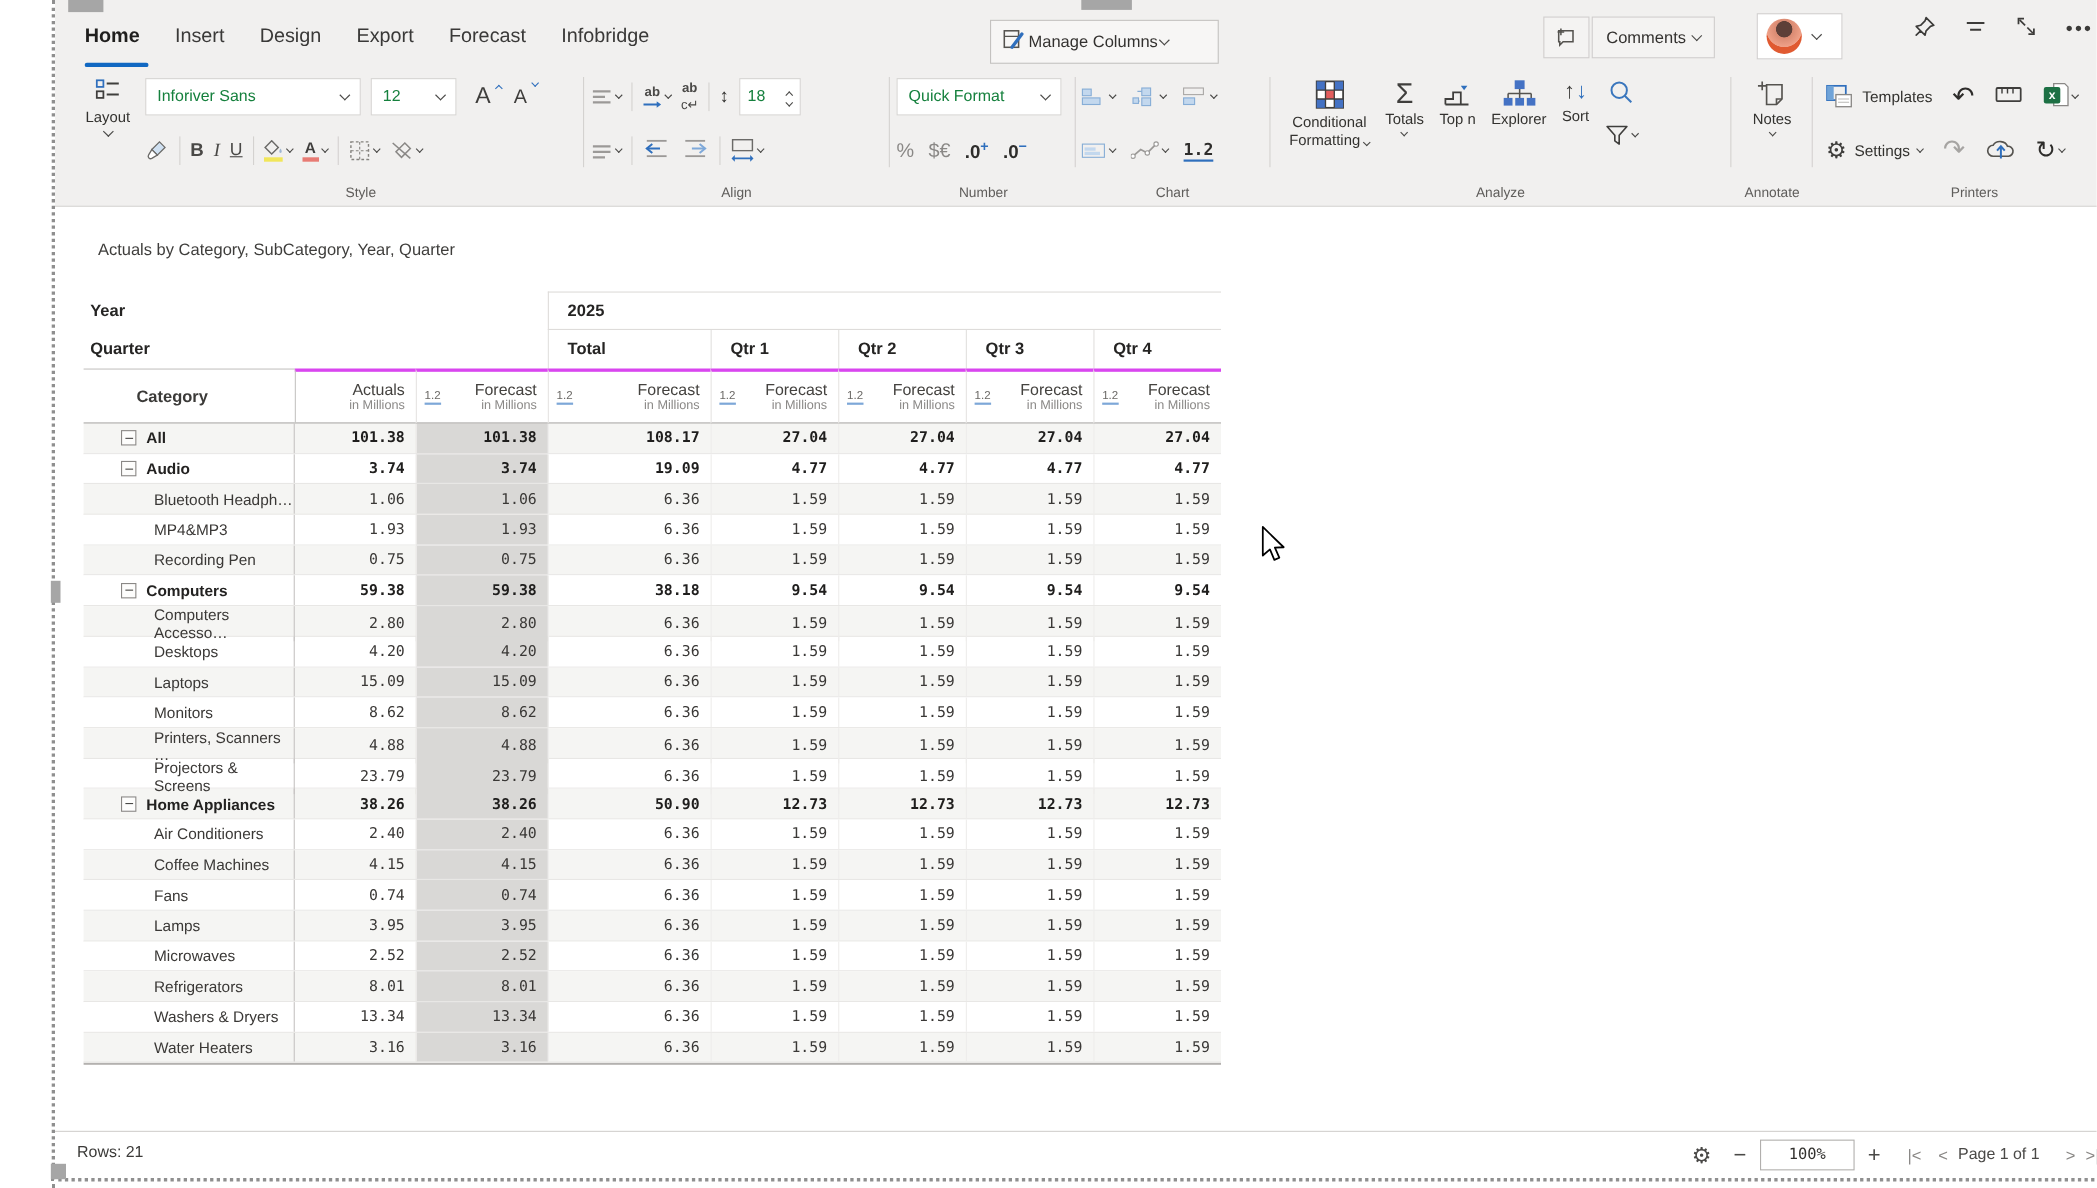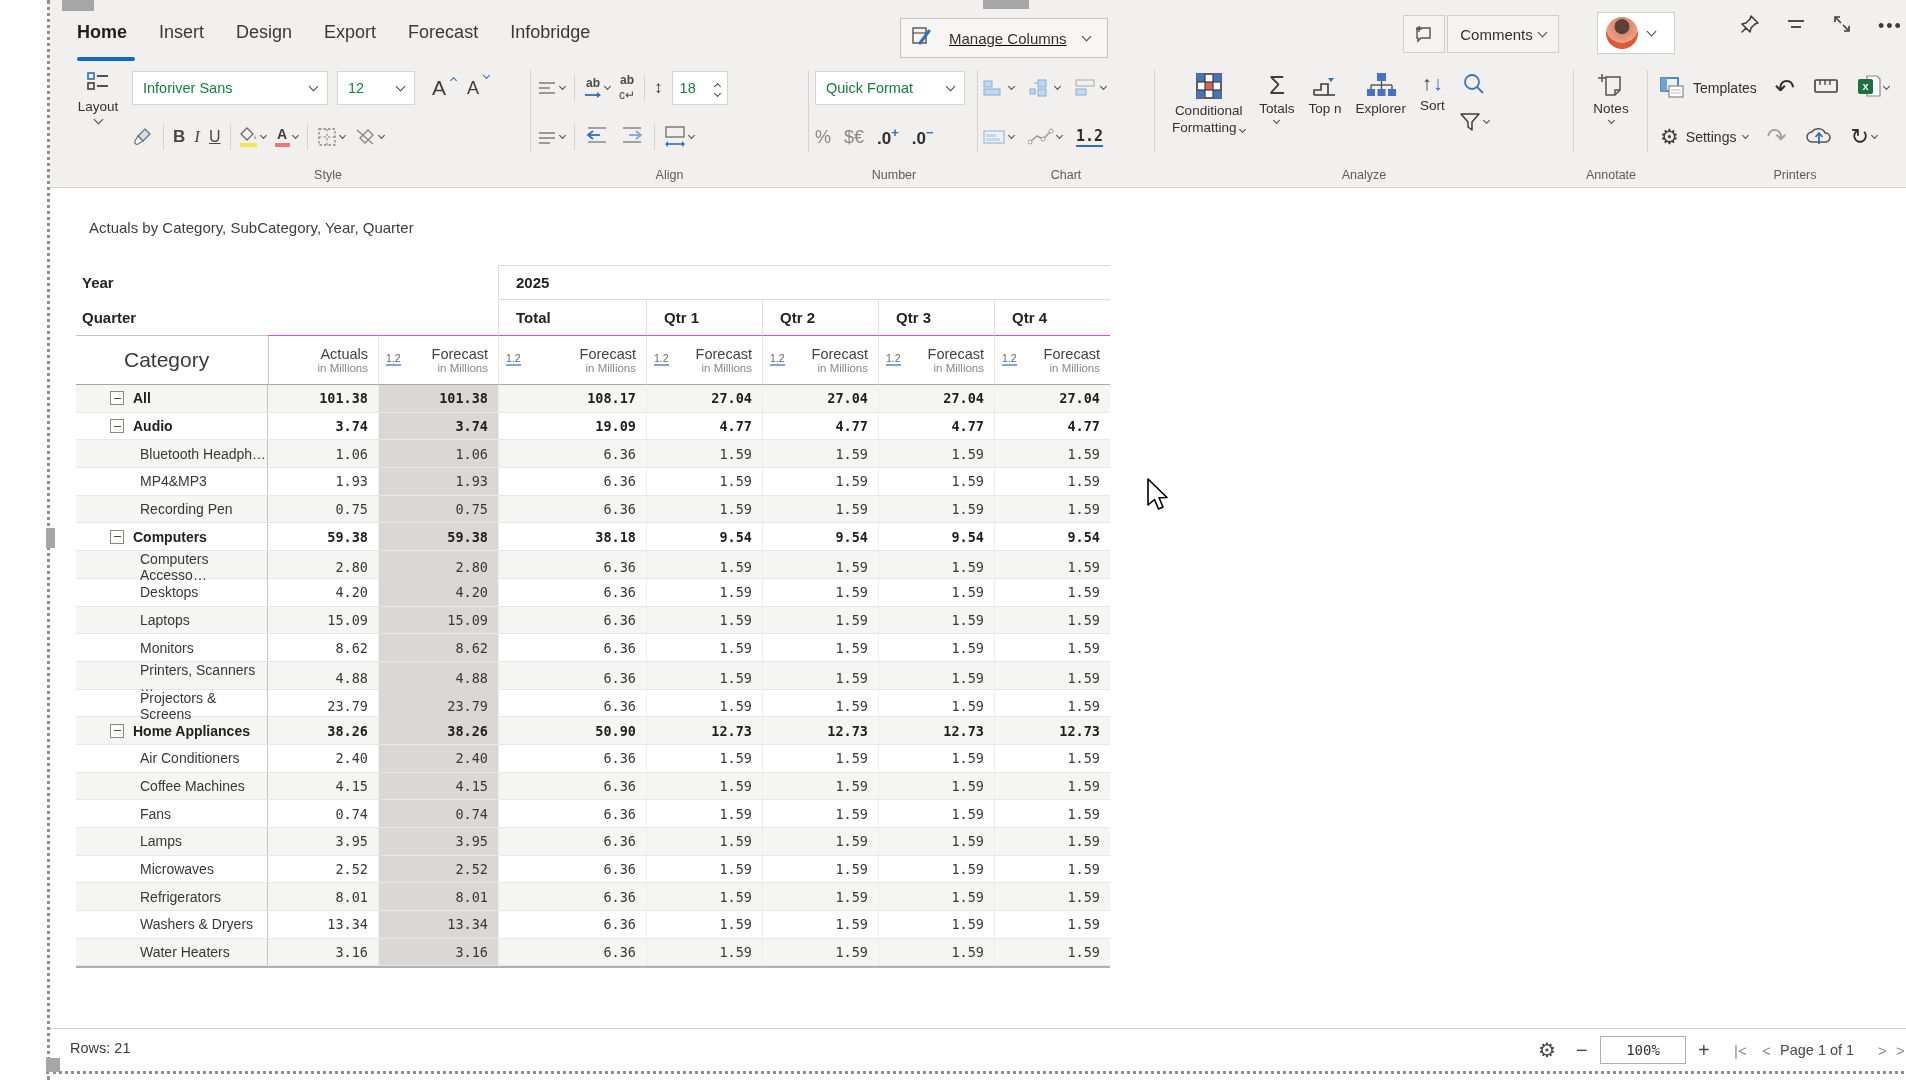--- a/index.html
+++ b/index.html
@@ -15,21 +15,21 @@
 
   
   .ribbon { position:absolute; left:4px; top:0; width:1896px; height:188px; background:#f1f0ef; border-bottom:1px solid #d8d6d4; }
   .tabrow { position:absolute; left:0; top:0; width:100%; height:64px; }
   .tabs { position:absolute; left:27px; top:0; display:flex; gap:32px; height:64px; align-items:center; }
   .tab { font-size:18px; color:#3a3938; cursor:default; }
   .tab.active { font-weight:700; color:#201f1e; }
   .tab-underline { position:absolute; left:27px; top:57px; width:58px; height:4px; background:#1168c2; border-radius:2px; }
 
   .managecols { position:absolute; left:850px; top:18px; width:208px; height:40px; background:#f7f6f5;
-    border:1px solid #c4c2c0; display:flex; align-items:center; gap:16px; padding:0 10px;text-decoration:underline; }
+    border:1px solid #c4c2c0; display:flex; align-items:center; gap:2px; padding:0 10px; }
   .managecols span.lbl { font-size:15px; color:#33312f; }
 
   .cmtadd { position:absolute; left:1353px; top:15px; width:42px; height:38px; border:1px solid #d0cecd; display:flex; align-items:center; justify-content:center; background:#f4f3f2;}
   .cmtbtn { position:absolute; left:1397px; top:15px; width:112px; height:38px; border:1px solid #d0cecd; display:flex; align-items:center; justify-content:center; gap:6px; background:#f4f3f2; font-size:15px; color:#33312f;}
   .avatarbox { position:absolute; left:1547px; top:12px; width:78px; height:42px; background:#fff; border:1px solid #d0cecd; display:flex; align-items:center; gap:10px; padding:0 8px; }
   .avatar { width:32px; height:32px; border-radius:50%;
     background:radial-gradient(circle at 50% 30%, #5d3f38 26%, #d98a72 28%, #efa188 58%, #e05a31 60%, #e05a31 100%); }
 
   .hdricons { position:absolute; top:14px; display:flex; gap:26px; align-items:center; left:1690px; color:#3c3b39; }
 
@@ -68,22 +68,22 @@
   .title { position:absolute; left:43px; top:219px; font-size:15px; color:#3f3e3c; }
 
   .tbl { position:absolute; left:30px; top:265px; width:1034px;
     --cols:192px 110px 120px 148px 116px 116px 116px 116px; }
   .tbl-head { display:grid; grid-template-columns:var(--cols); grid-template-rows:35px 35px 50px; }
   .hc { font-size:15px; font-weight:700; color:#252423; display:flex; align-items:center; }
   .h-rowlbl { padding-left:6px; }
   .h-2023 { grid-column:2/4; grid-row:1/3; align-items:flex-start; padding:7px 0 0 17px; border-left:1px solid #c6c4c2; border-top:1px solid #dedcda; }
   .h-2025 { grid-column:4/9; grid-row:1; padding-left:17px; border-left:1px solid #dedcda; border-top:1px solid #dedcda; border-bottom:1px solid #dedcda; }
   .h-q { grid-row:2; border-left:1px solid #e2e0de; padding-left:17px; }
-  .h-cat { grid-row:3; grid-column:1; font-weight:400; font-size:21px; color:#3b3a38; padding-left:48px; border-top:1px solid #c6c4c2; border-bottom:1px solid #aaa8a6; display:flex; align-items:center; }
-  .h-m { grid-row:3; position:relative; border-top:1px solid #d946ef; border-bottom:1px solid #aaa8a6; border-left:1px solid #e6e4e2; display:flex; flex-direction:column; align-items:flex-end; justify-content:center; padding-right:10px; }
+  .h-cat { grid-row:3; grid-column:1; font-weight:700; font-size:15px; color:#3b3a38; padding-left:48px; border-top:1px solid #c6c4c2; border-bottom:1px solid #aaa8a6; display:flex; align-items:center; }
+  .h-m { grid-row:3; position:relative; border-top:3px solid #d946ef; border-bottom:1px solid #aaa8a6; border-left:1px solid #e6e4e2; display:flex; flex-direction:column; align-items:flex-end; justify-content:center; padding-right:10px; }
   .h-m .mname { font-size:14.5px; color:#44423f; }
   .h-m .munit { font-size:11.5px; color:#8a8886; }
   .h-m .badge { position:absolute; left:7px; top:16px; font-size:10.5px; color:#6a6865; border-bottom:2px solid #7da7d8; font-weight:400; }
   .h-m.first { border-left:1px solid #c6c4c2; }
 
   .tbl-body { border-bottom:2px solid #b3b1af; }
   .tr { display:grid; grid-template-columns:var(--cols); height:27.7px; border-bottom:1px solid #e8e7e5; background:#fff; }
   .tr.stripe { background:#f5f5f3; }
   .td { display:flex; align-items:center; font-size:14px; color:#3a3836; }
   .td.lbl { padding-left:64px; border-right:1px solid #c6c4c2; }

